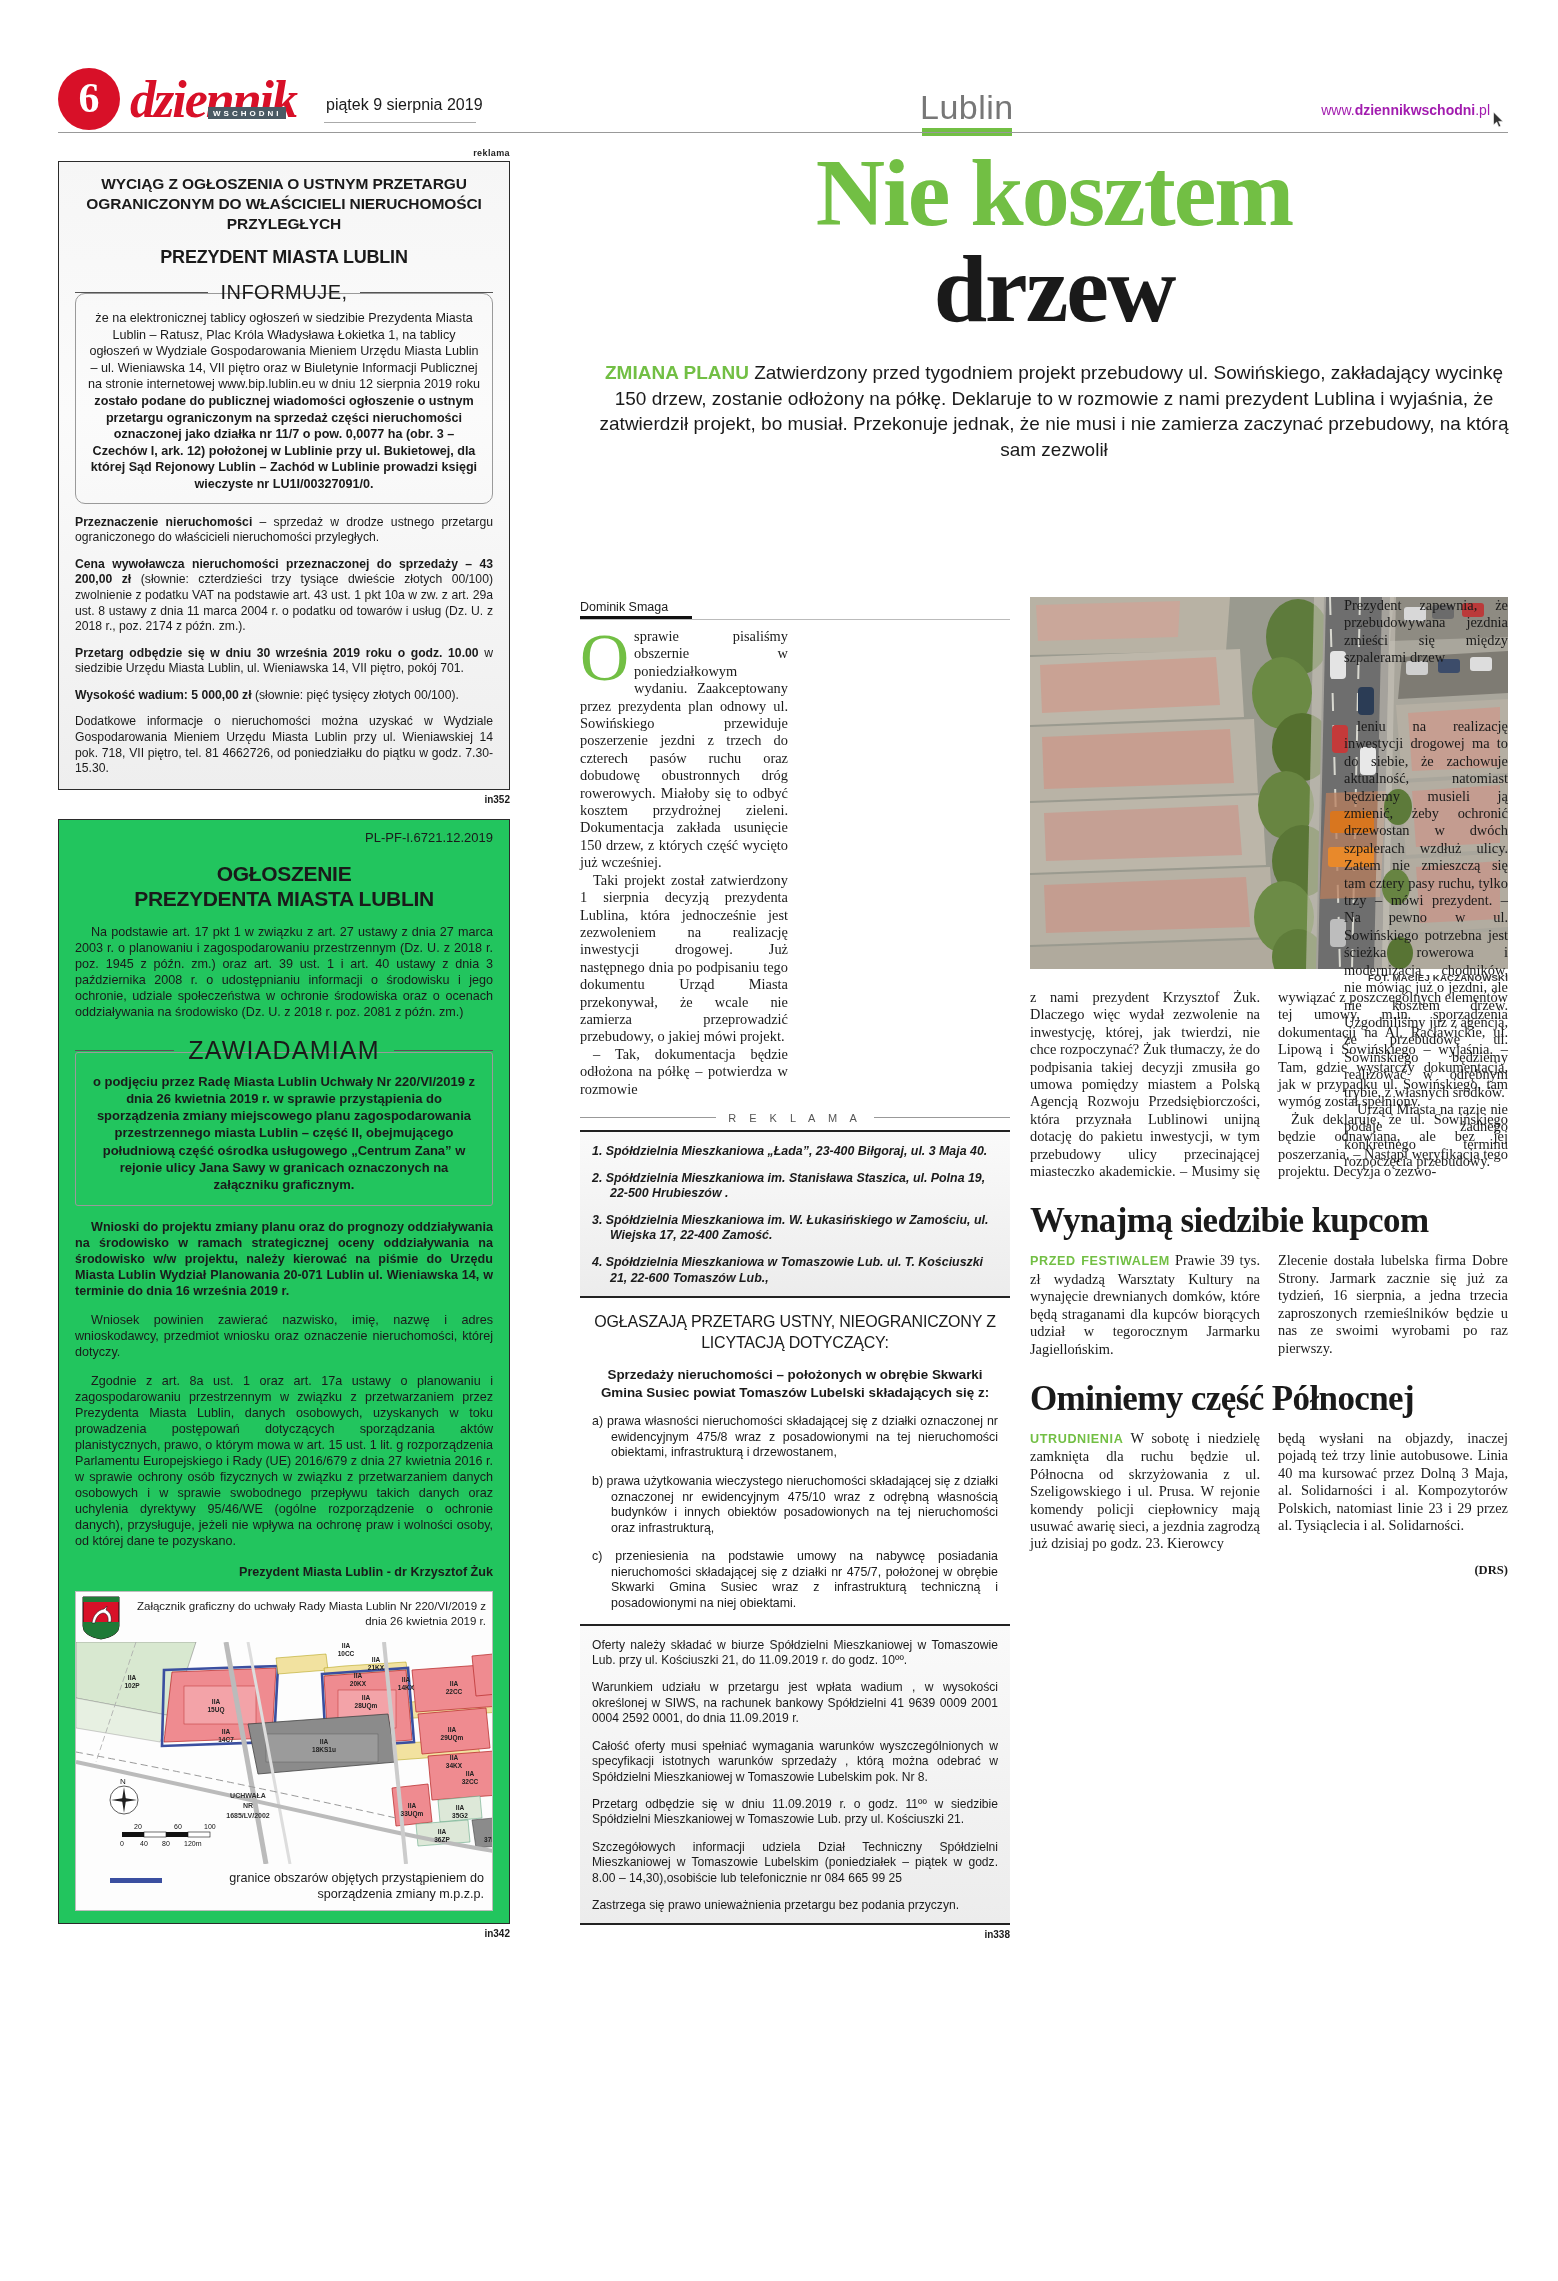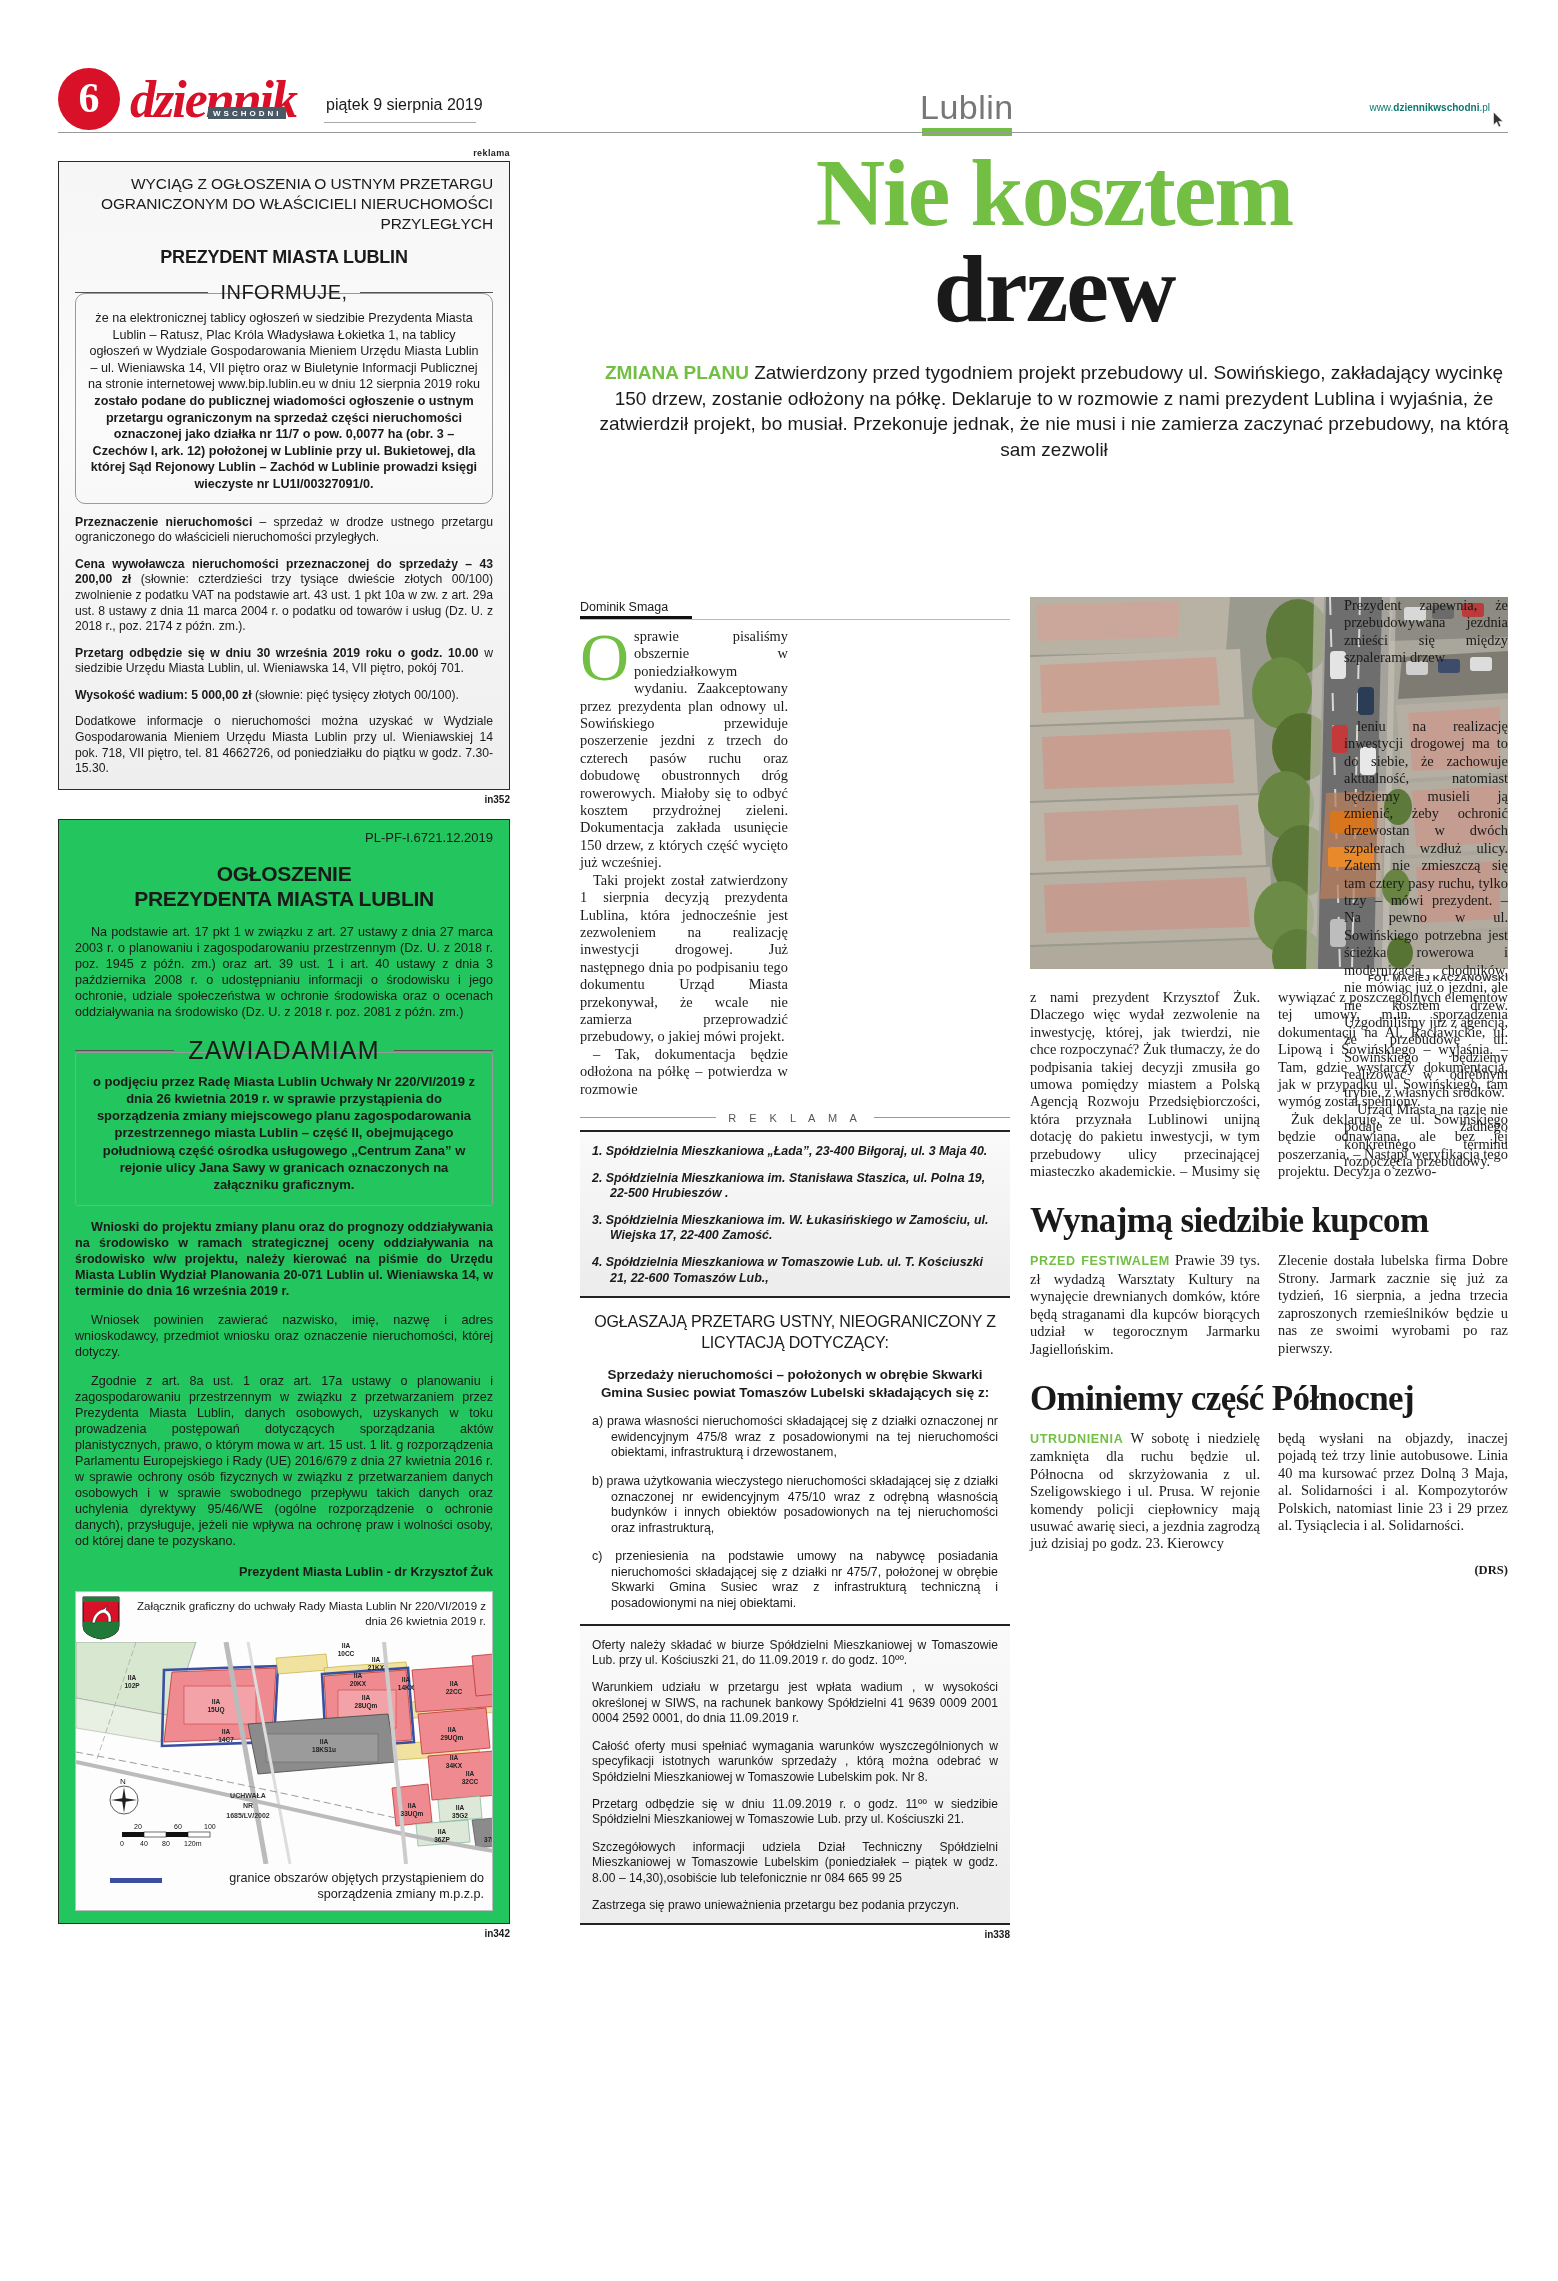--- a/index.html
+++ b/index.html
@@ -35,40 +35,40 @@
     font-family:"Liberation Sans", sans-serif;
   }
   .date-rule { position:absolute; left:266px; top:52px; width:152px; height:1px; background:#aaa; }
 
   .section-title {
     position:absolute; left:862px; top:18px; font-size:34px; color:#777;
     font-family:"Liberation Sans", sans-serif; font-weight:300; letter-spacing:0.5px;
   }
   .section-underline { position:absolute; left:864px; top:58px; width:90px; height:8px; background:#72bf44; }
   .site-url {
-    position:absolute; right:18px; top:32px; font-size:10px; color:#0f766e;
+    position:absolute; right:18px; top:32px; font-size:14px; color:#a21caf;
   }
   .site-url b { font-weight:bold; }
   .masthead-rule { position:absolute; left:0px; top:62px; width:1450px; height:1px; background:#999; }
   .cursor-icon { position:absolute; right:2px; top:42px; width:13px; height:16px; }
 
   
   .col-left  { position:absolute; left:58px;  top:148px; width:452px; }
   .col-mid   { position:absolute; left:580px; top:148px; width:430px; }
   .col-right { position:absolute; left:1030px;top:148px; width:478px; }
 
   .reklama-tag { font-size:9px; font-weight:bold; text-align:right; color:#222; letter-spacing:.4px; margin-bottom:3px;}
 
   
   .adbox {
     border:1px solid #2b2b2b; background:linear-gradient(180deg,#f6f6f6 0%, #fbfbfb 40%, #eeeeee 100%);
     padding:12px 16px 12px 16px;
   }
   .ad-title {
-    text-align:right; font-weight:normal; font-size:15.5px; line-height:20px; letter-spacing:-0.1px;
+    text-align:center; font-weight:bold; font-size:15.5px; line-height:20px; letter-spacing:-0.1px;
   }
   .ad-subtitle {
     text-align:center; font-weight:bold; font-size:18px; margin-top:13px; letter-spacing:-0.2px;
   }
   .informuje-row { display:flex; align-items:center; margin-top:13px; }
   .informuje-row .rule { flex:1; height:1px; background:#555; }
   .informuje-row .label { padding:0 12px; font-size:20px; font-weight:300; letter-spacing:.5px; }
   .rounded-box {
     border:1px solid #9a9a9a; border-radius:10px; margin-top:-11px; padding:16px 10px 10px 10px;
   }

